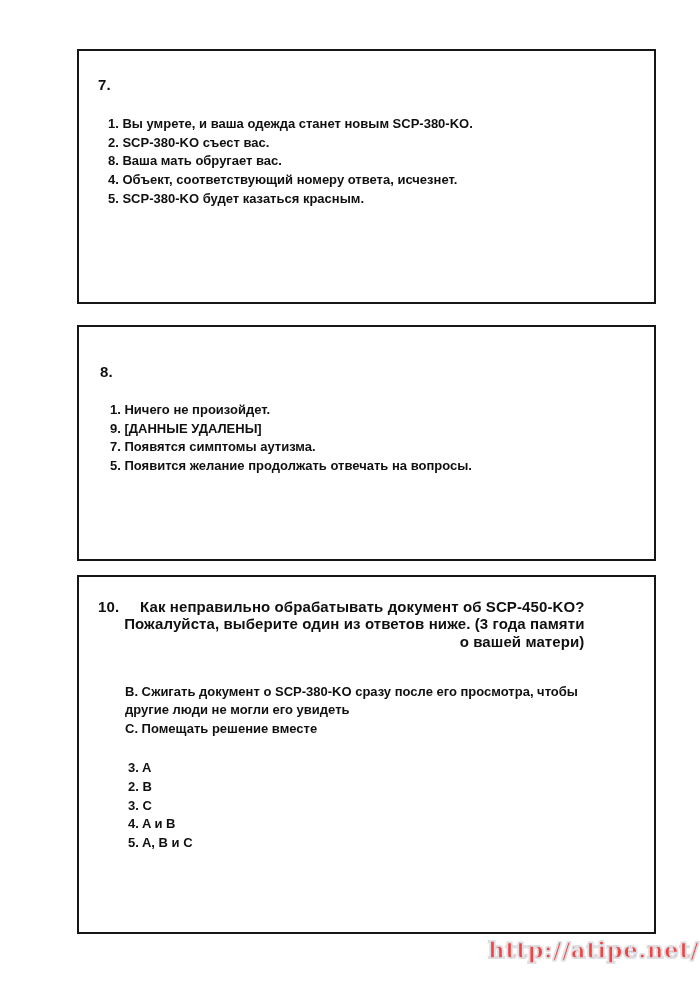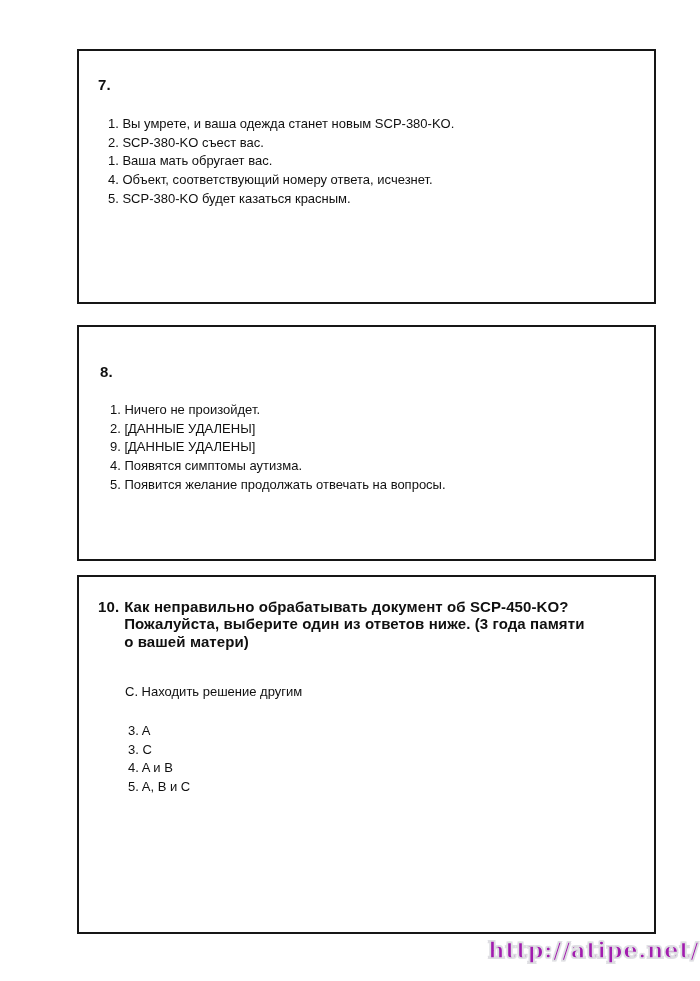--- a/index.html
+++ b/index.html
@@ -30,28 +30,28 @@
     font-size: 15px;
     font-weight: bold;
     line-height: 1.15;
     letter-spacing: 0.1px;
   }
   .qnum { flex: none; margin-right: 5px; }
   .qtext { white-space: pre-line; }
 
   #qbox-7  .question { margin: 25px 12px 0 19px; }
   #qbox-8  .question { margin: 36px 12px 0 21px; }
-  #qbox-10 .question { margin: 21px 12px 0 19px; }
+  #qbox-10 .question { margin: 21px 12px 0 19px; text-align: right; }
 
   ul.list {
     list-style: none;
     margin: 0;
     padding: 0;
     font-size: 13px;
-    font-weight: normal;
+    font-weight: bold;
     line-height: 1.43;
   }
   ul.list li { white-space: pre-line; }
 
   #qbox-7  .answers { margin: 22px 10px 0 29px; }
   #qbox-8  .answers { margin: 21px 10px 4px 31px; }
   #qbox-10 .options { margin: 33px 10px 0 46px; }
   #qbox-10 .answers { margin: 21px 10px 0 49px; }
 
   .redacted {
@@ -64,71 +64,73 @@
   }
 
   .watermark {
     position: absolute;
     left: 488px;
     top: 936px;
     font-family: "DejaVu Serif", "Liberation Serif", serif;
     font-weight: bold;
     font-size: 23px;
     letter-spacing: 0.5px;
-    color: #a21caf;
+    color: #ef4444;
     -webkit-text-stroke: 1.3px #dedee2;
     text-shadow:
       1px 1px 0 #e4e4e8, -1px -1px 0 #e4e4e8,
       1px -1px 0 #e4e4e8, -1px 1px 0 #e4e4e8;
     white-space: nowrap;
   }
 </style>
 </head>
 <body>
 
 <div class="page">
 
   <section class="qbox" id="qbox-7">
     <div class="question">
       <span class="qnum">7.</span>
     </div>
     <ul class="list answers">
       <li>1. Вы умрете, и ваша одежда станет новым SCP-380-KO.</li>
       <li>2. SCP-380-KO съест вас.</li>
-      <li>1. Ваша мать обругает вас.</li>
+      <li>8. Ваша мать обругает вас.</li>
       <li>4. Объект, соответствующий номеру ответа, исчезнет.</li>
       <li>5. SCP-380-KO будет казаться красным.</li>
     </ul>
   </section>
 
   <section class="qbox" id="qbox-8">
     <div class="question">
       <span class="qnum">8.</span>
     </div>
     <ul class="list answers">
       <li>1. Ничего не произойдет.</li>
-      <li>2. [ДАННЫЕ УДАЛЕНЫ]</li>
       <li>9. [ДАННЫЕ УДАЛЕНЫ]</li>
-      <li>4. Появятся симптомы аутизма.</li>
+      <li>7. Появятся симптомы аутизма.</li>
       <li>5. Появится желание продолжать отвечать на вопросы.</li>
     </ul>
   </section>
 
   <section class="qbox" id="qbox-10">
     <div class="question">
       <span class="qnum">10.</span>
       <span class="qtext">Как неправильно обрабатывать документ об SCP-450-KO?
 Пожалуйста, выберите один из ответов ниже. (3 года памяти
 о вашей матери)</span>
     </div>
     <ul class="list options">
-      <li>C. Находить решение другим</li>
+      <li>B. Сжигать документ о SCP-380-KO сразу после его просмотра, чтобы
+другие люди не могли его увидеть</li>
+      <li>C. Помещать решение вместе</li>
     </ul>
     <ul class="list answers">
       <li>3. A</li>
+      <li>2. B</li>
       <li>3. C</li>
       <li>4. A и B</li>
       <li>5. A, B и C</li>
     </ul>
   </section>
 
   <div class="watermark">http://atipe.net/</div>
 
 </div>
 

